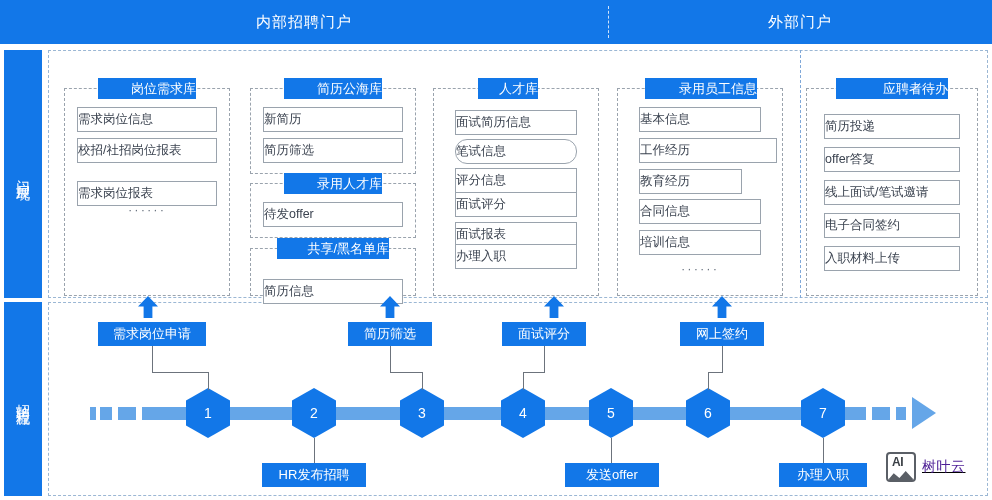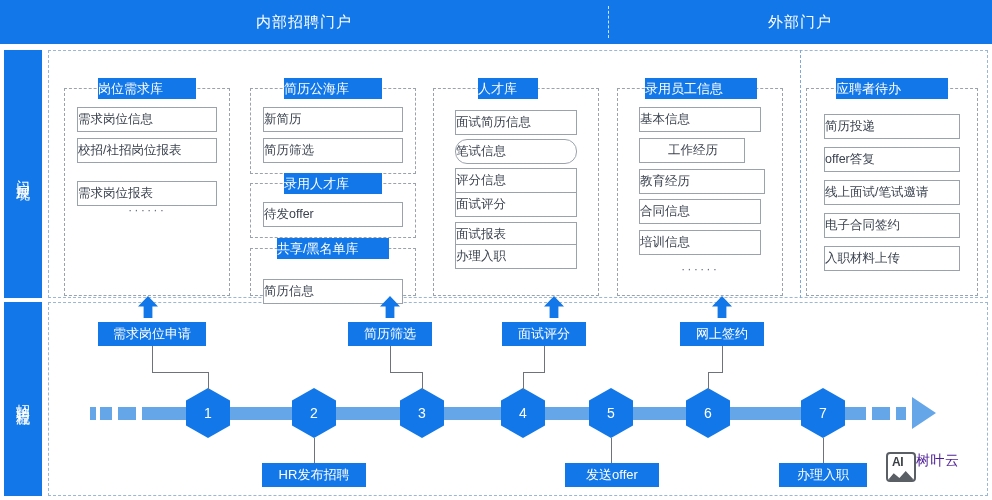--- a/index.html
+++ b/index.html
@@ -93,21 +93,21 @@
   .group {
     position: absolute;
     border: 1px dashed #9aa3ad;
     box-sizing: border-box;
   }
   .group-title {
     position: absolute;
     background: #1277e8;
     color: #ffffff;
     font-size: 13px;
-    text-align: left;
+    text-align: right;
     line-height: 21px;
     height: 21px;
     white-space: nowrap;
   }
   .item {
     position: absolute;
     border: 1px solid #9aa3ad;
     background: #ffffff;
     color: #3b4350;
     font-size: 12.5px;
@@ -182,20 +182,23 @@
   }
   .conn-v { width: 0; border-left-width: 1px; }
   .conn-h { height: 0; border-top-width: 1px; }
 
   
   .watermark {
     position: absolute;
     left: 886px;
     top: 452px;
     display: flex;
+    align-items: center;
+    gap: 6px;
+    text-decoration: underline;
   }
   .wm-icon {
     width: 30px;
     height: 30px;
     border: 2px solid #5a5f66;
     border-radius: 4px;
     position: relative;
     box-sizing: border-box;
     overflow: hidden;
     background: #ffffff;
@@ -271,22 +274,22 @@
   <div class="item" style="left:455px; top:110px; width:122px;">面试简历信息</div>
   <div class="item" style="left:455px; top:139px; width:122px;border-radius:12px;">笔试信息</div>
   <div class="item" style="left:455px; top:168px; width:122px;">评分信息</div>
   <div class="item" style="left:455px; top:192px; width:122px;">面试评分</div>
   <div class="item" style="left:455px; top:222px; width:122px;">面试报表</div>
   <div class="item" style="left:455px; top:244px; width:122px;">办理入职</div>
 
   <div class="group" style="left:617px; top:88px; width:166px; height:208px;"></div>
   <div class="group-title" style="left:645px; top:78px; width:112px;">录用员工信息</div>
   <div class="item" style="left:639px; top:107px; width:122px;">基本信息</div>
-  <div class="item" style="left:639px; top:138px; width:106px;padding-left:28px;">工作经历</div>
-  <div class="item" style="left:639px; top:169px; width:126px;">教育经历</div>
+  <div class="item" style="left:639px; top:138px; width:138px;">工作经历</div>
+  <div class="item" style="left:639px; top:169px; width:103px;">教育经历</div>
   <div class="item" style="left:639px; top:199px; width:122px;">合同信息</div>
   <div class="item" style="left:639px; top:230px; width:122px;">培训信息</div>
   <div class="ellipsis" style="left:639px; top:262px; width:122px;">······</div>
 
   <div class="group" style="left:806px; top:88px; width:172px; height:208px;"></div>
   <div class="group-title" style="left:836px; top:78px; width:112px;">应聘者待办</div>
   <div class="item" style="left:824px; top:114px; width:136px;">简历投递</div>
   <div class="item" style="left:824px; top:147px; width:136px;">offer答复</div>
   <div class="item" style="left:824px; top:180px; width:136px;">线上面试/笔试邀请</div>
   <div class="item" style="left:824px; top:213px; width:136px;">电子合同签约</div>

